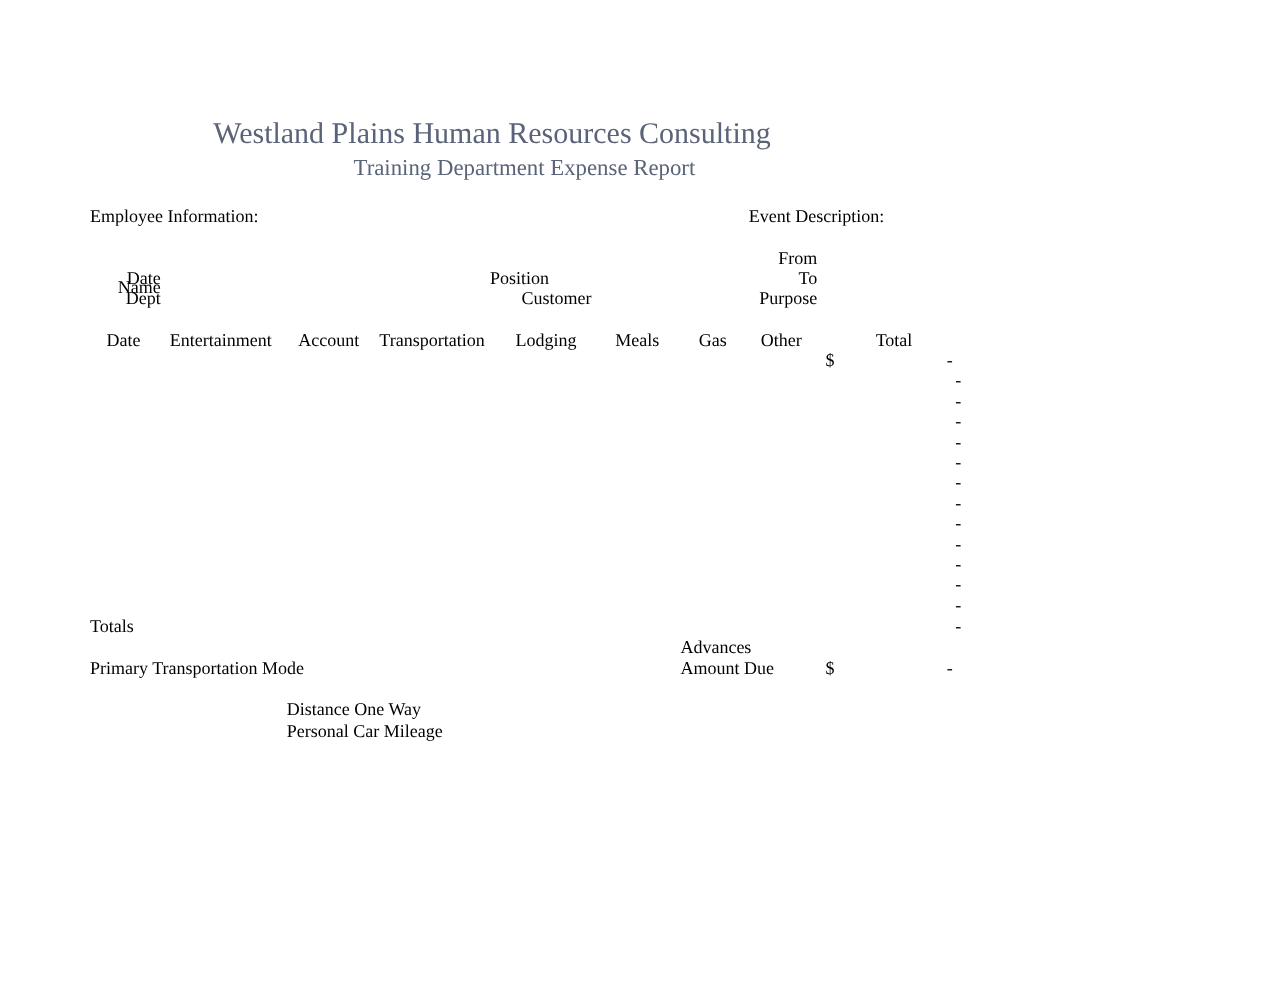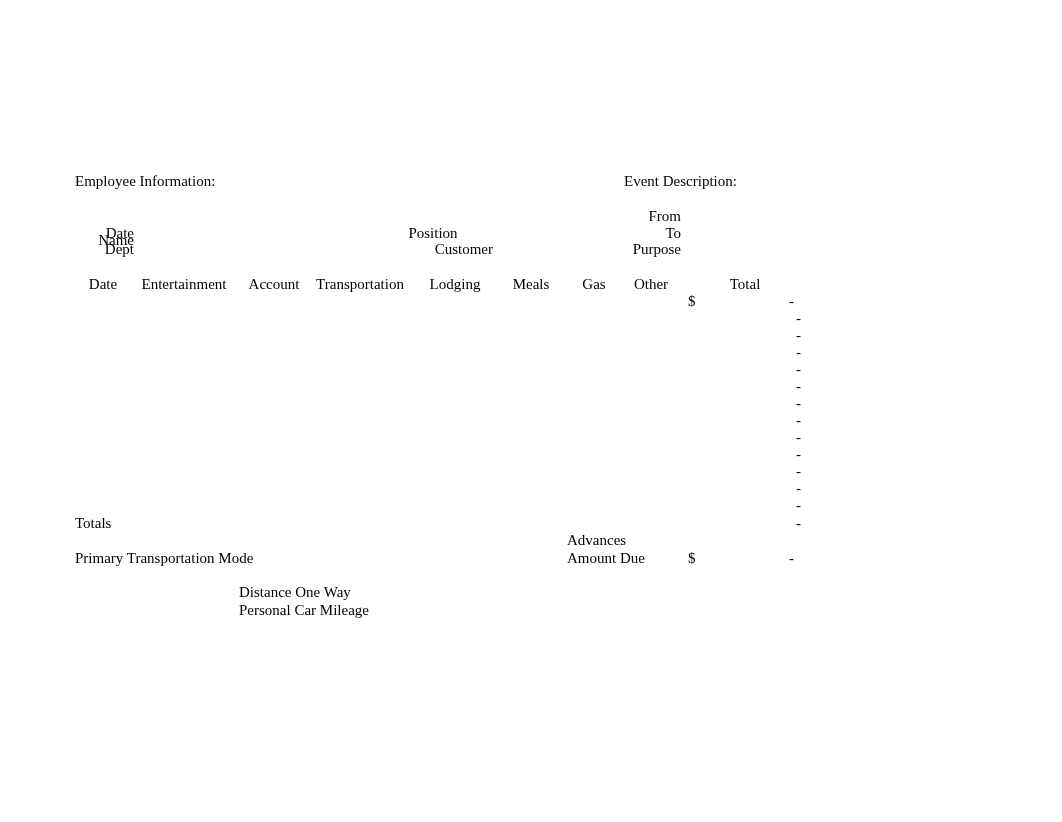--- a/index.html
+++ b/index.html
@@ -89,21 +89,23 @@
     white-space: nowrap;
   }
 
   .rows-layer { position: absolute; left: 0; top: 0; width: 100%; height: 100%; }
 </style>
 </head>
 <body>
 
 <div class="sheet">
 
-
+  <div class="doc-title" style="top:97px;">Westland Plains Human Resources Consulting</div>
+
+  <div class="doc-subtitle" style="top:129px;">Training Department Expense Report</div>
 
   <div class="section-label" style="left:75px; top:173px;">Employee Information:</div>
 
   <div class="section-label" style="left:624px; top:173px;">Event Description:</div>
 
   <div class="cell r" style="left:14px; top:208px; width:120px;margin-top:24px;">Name</div>
   <div class="cell r" style="left:14px; top:225px; width:120px;">Date</div>
   <div class="cell r" style="left:14px; top:241px; width:120px;">Dept</div>
 
   <div class="cell l" style="left:140px; top:208px; width:280px; height:17px;"></div>

